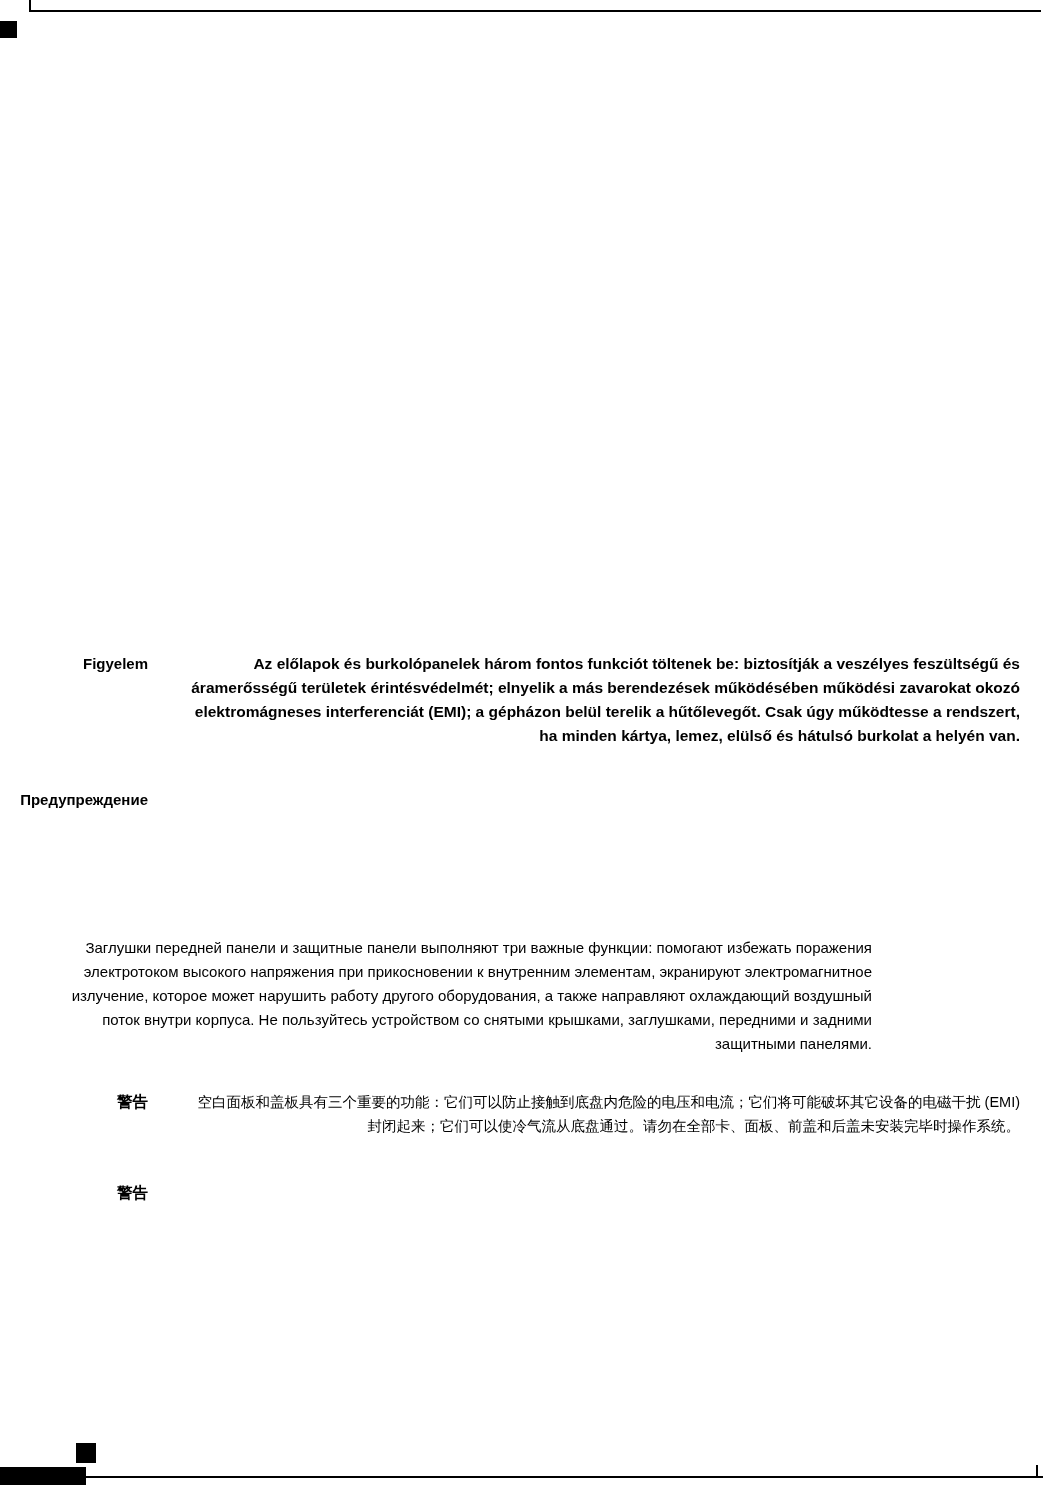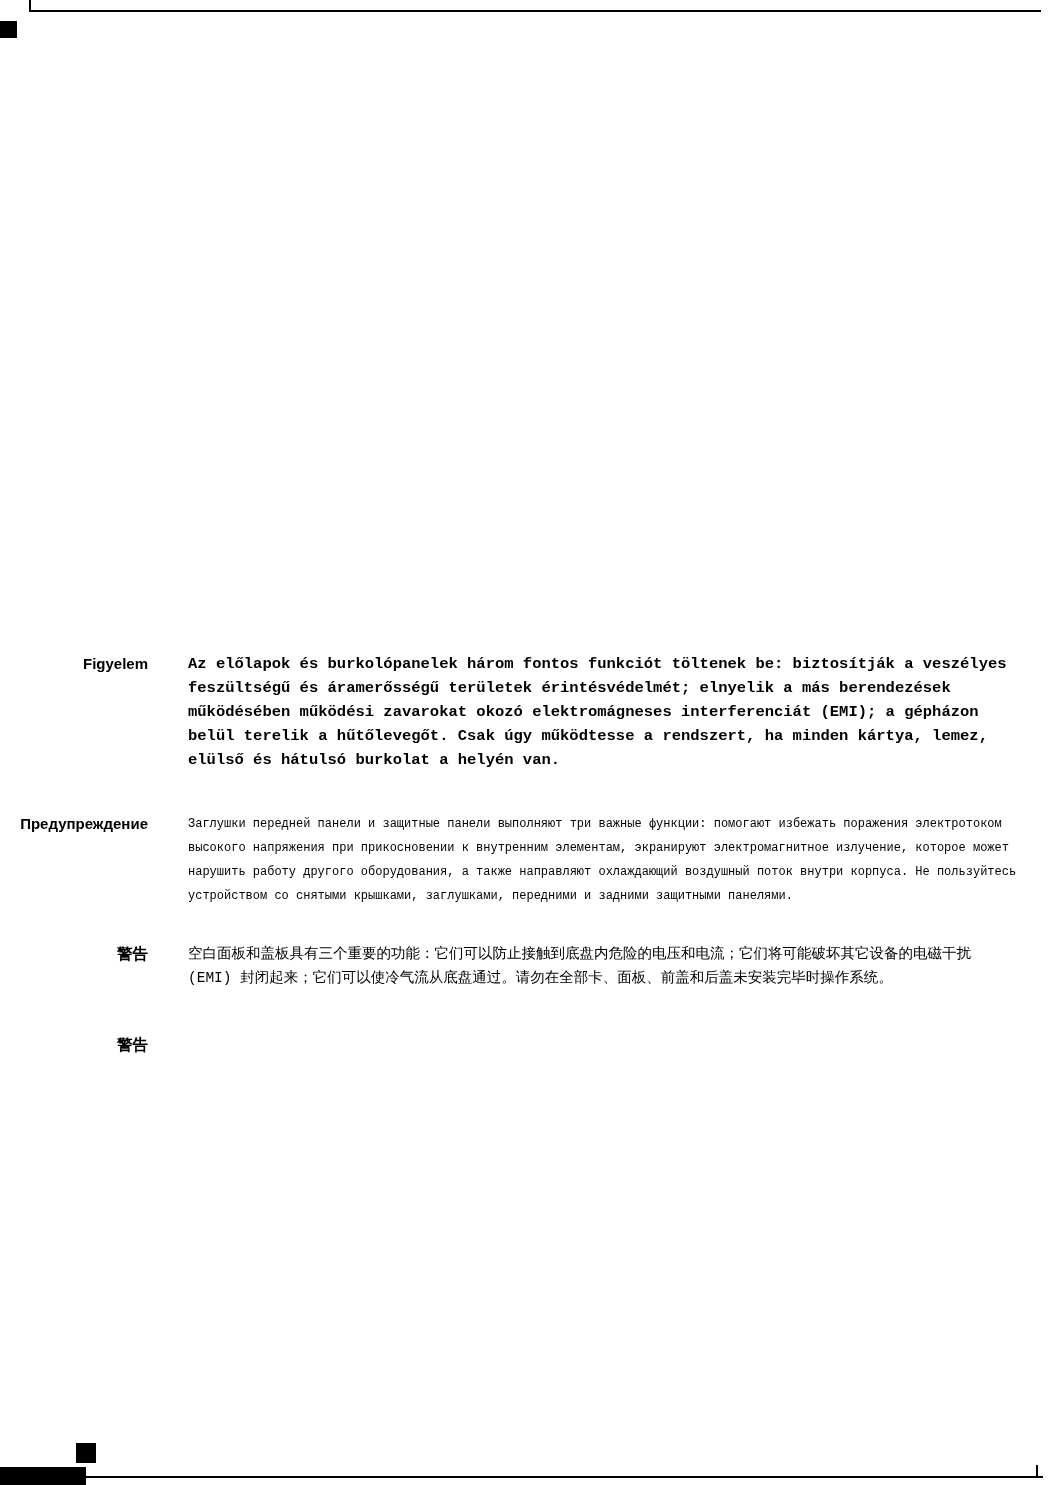--- a/index.html
+++ b/index.html
@@ -47,29 +47,28 @@
     text-align: right;
     font-weight: bold;
     font-size: 15px;
     line-height: 24px;
   }
   .warning-text {
     margin-left: 40px;
     width: 832px;
     font-size: 15px;
     line-height: 24px;
-    text-align: left;
-    font-family: Liberation Mono, monospace;
+    text-align: right;
   }
 
   .row-hu .warning-text { font-weight: bold; font-size: 15.5px; line-height: 24px; }
   .row-hu { margin-bottom: 40px; }
 
-  .row-ru { margin-bottom: 34px; }
-  .row-ru .warning-text { font-size: 12px; line-height: 24px; }
+  .row-ru { margin-bottom: 34px; flex-direction: column; }
+  .row-ru .warning-text { font-size: 15px; line-height: 24px; }
 
   .row-zh { margin-bottom: 41px; }
   .row-zh .warning-text { font-size: 14.5px; line-height: 24px; }
   .row-zh .warning-label { font-size: 15.5px; }
 
   .row-ja { margin-bottom: 26px; }
   .row-ja .warning-text { font-size: 15.5px; line-height: 28px; }
   .row-ja .warning-label { font-size: 15.5px; line-height: 28px; }
 
   .row-ko .warning-text { font-size: 15px; line-height: 27px; }

